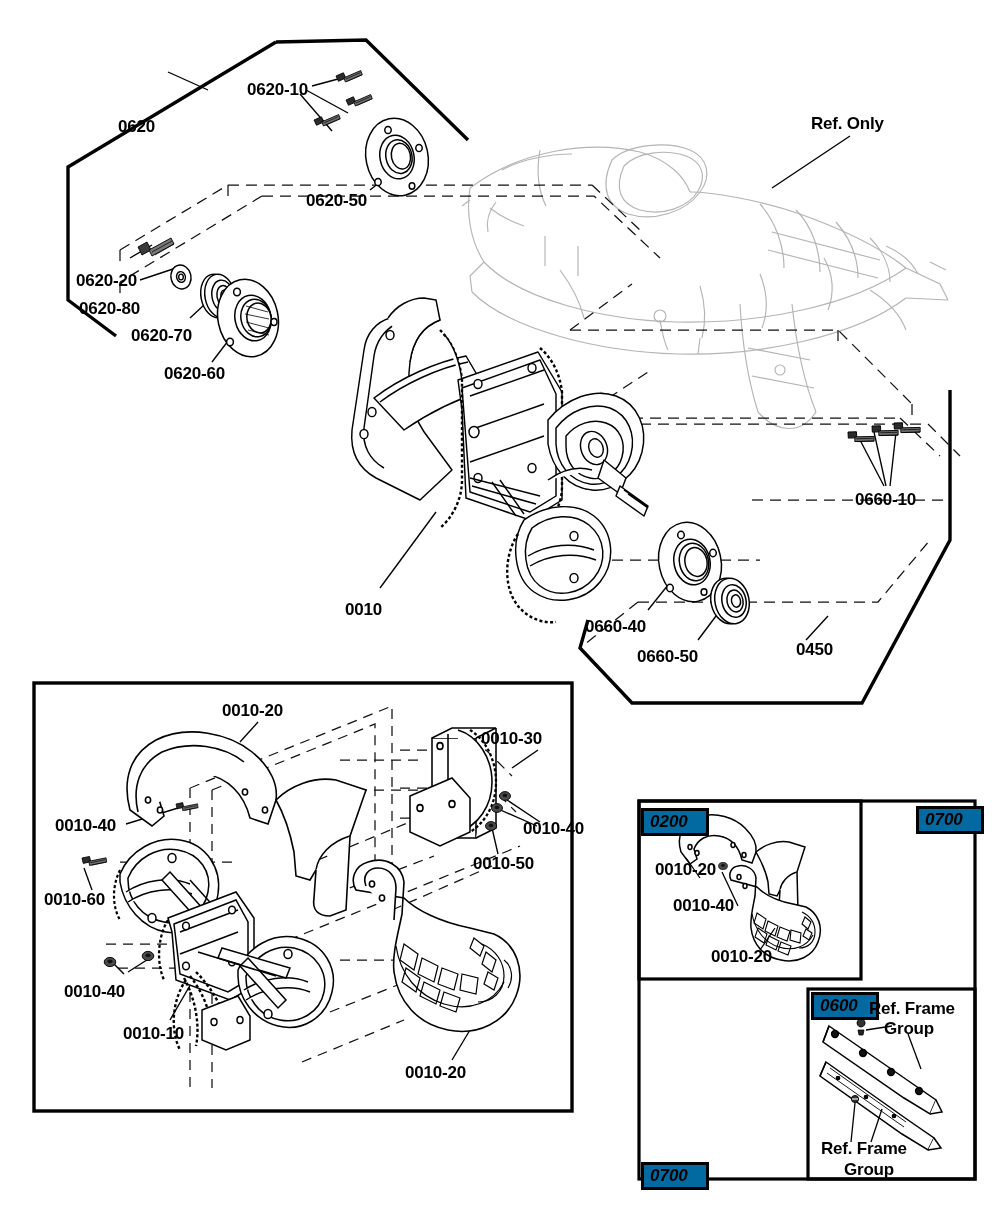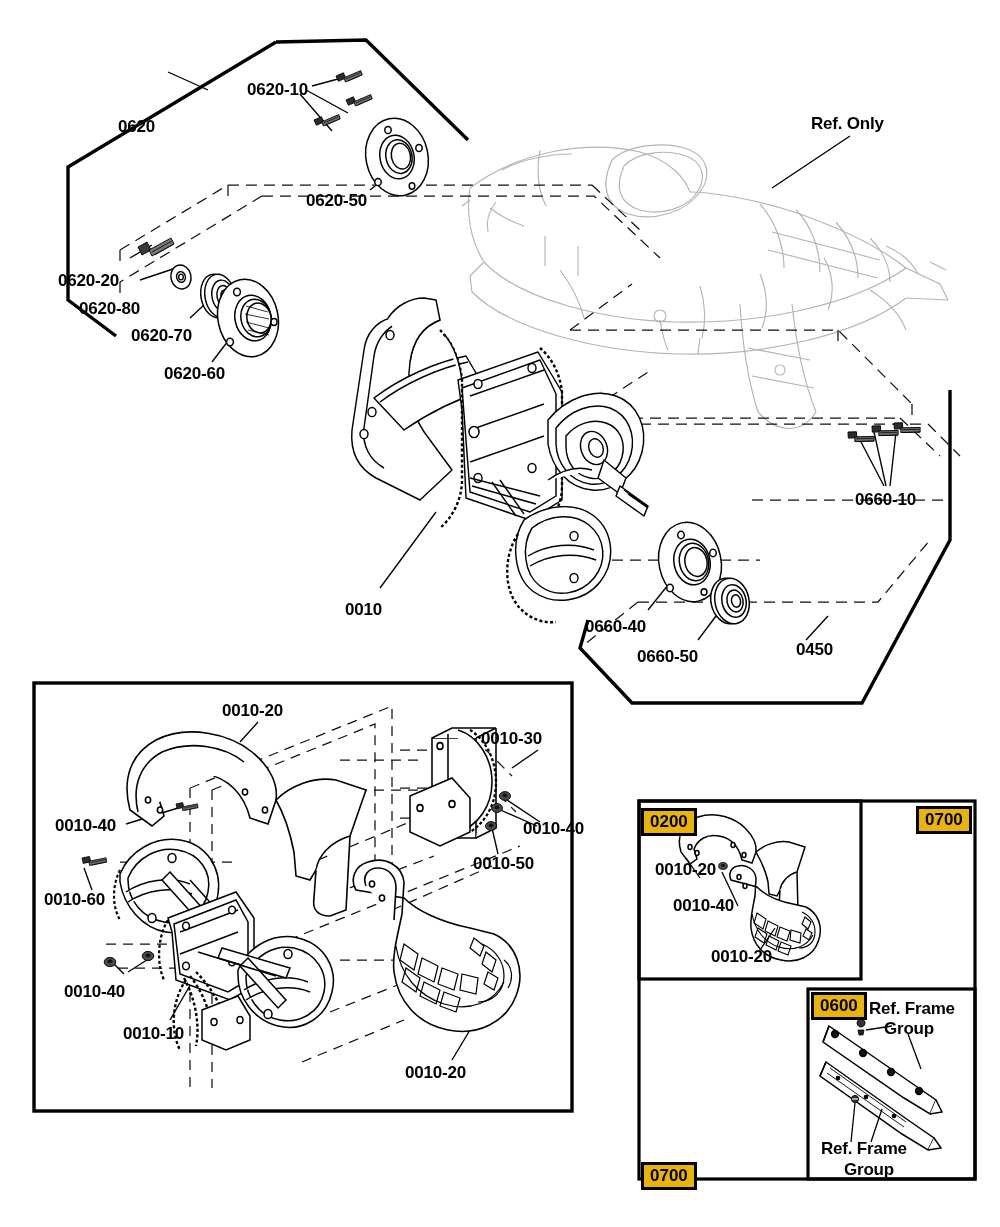--- a/index.html
+++ b/index.html
@@ -3,21 +3,21 @@
 <meta charset="utf-8">
 <style>
   html,body{margin:0;padding:0;background:#ffffff;}
   body{width:1000px;height:1227px;position:relative;overflow:hidden;
        font-family:"Liberation Sans",sans-serif;color:#000;}
   #stage{position:absolute;left:0;top:0;width:1000px;height:1227px;}
   #stage svg{position:absolute;left:0;top:0;}
   .lbl{position:absolute;font-weight:bold;font-size:17px;letter-spacing:-0.2px;
        white-space:nowrap;line-height:1;color:#000;}
   .boxtag{position:absolute;font-weight:bold;font-size:17px;white-space:nowrap;
-          border:3px solid #000;background:#eab308;padding:2px 6px 3px 6px;line-height:1;}
+          border:3px solid #000;background:#0369a1;padding:2px 18px 3px 6px;line-height:1;font-style:italic;}
   .note{position:absolute;font-weight:bold;font-size:17.5px;line-height:1.33;white-space:nowrap;}
   .note div{padding-left:0;}
 </style>
 </head>
 <body>
 
 <div id="stage">
 
 <svg width="1000" height="1227" viewBox="0 0 1000 1227">
   <defs>
@@ -500,21 +500,21 @@
     <path d="M908,1034 L921,1069"></path>
     <path d="M855,1103 L851,1142"></path>
     <path d="M882,1109 L871,1142"></path>
   </g>
 
 </svg>
 
 <div class="lbl" style="left:118px;top:77px;margin-top:41px;">0620</div>
 <div class="lbl" style="left:247px;top:67px;margin-top:14px;">0620-10</div>
 <div class="lbl" style="left:306px;top:192px;">0620-50</div>
-<div class="lbl" style="left:58px;top:272px;">0620-20</div>
+<div class="lbl" style="left:76px;top:272px;">0620-20</div>
 <div class="lbl" style="left:79px;top:300px;">0620-80</div>
 <div class="lbl" style="left:131px;top:327px;">0620-70</div>
 <div class="lbl" style="left:164px;top:365px;">0620-60</div>
 <div class="lbl" style="left:779px;top:115px;margin-left:32px;">Ref. Only</div>
 <div class="lbl" style="left:855px;top:491px;">0660-10</div>
 <div class="lbl" style="left:585px;top:618px;">0660-40</div>
 <div class="lbl" style="left:637px;top:648px;">0660-50</div>
 <div class="lbl" style="left:796px;top:641px;">0450</div>
 <div class="lbl" style="left:345px;top:601px;">0010</div>
 

